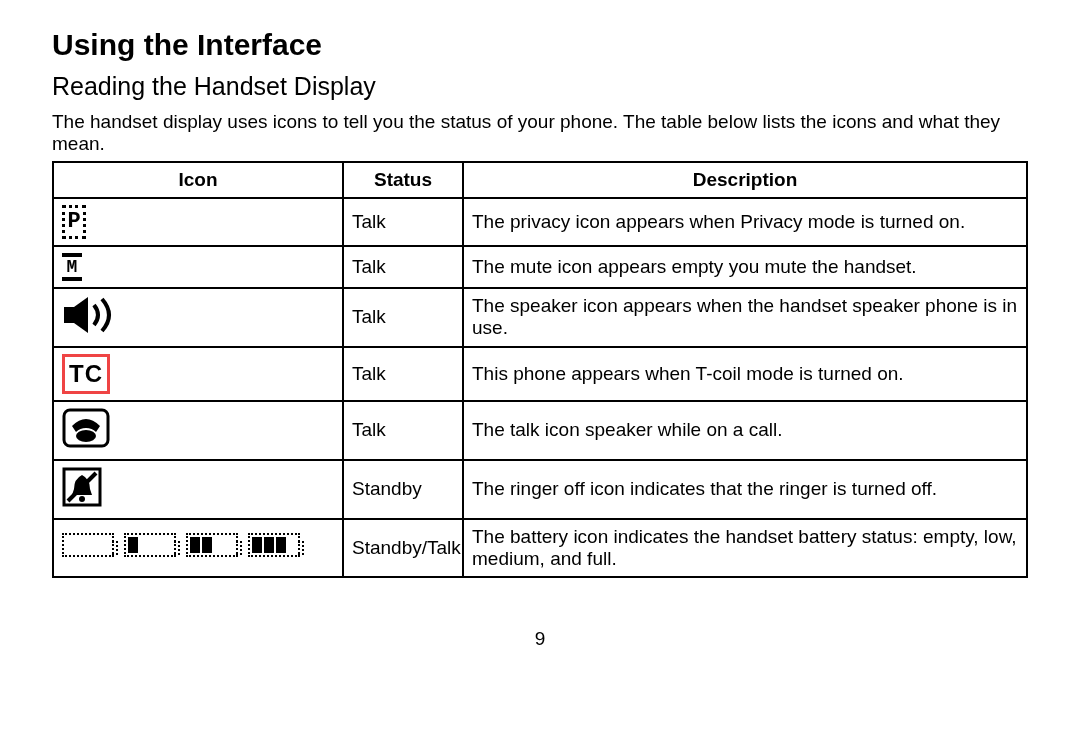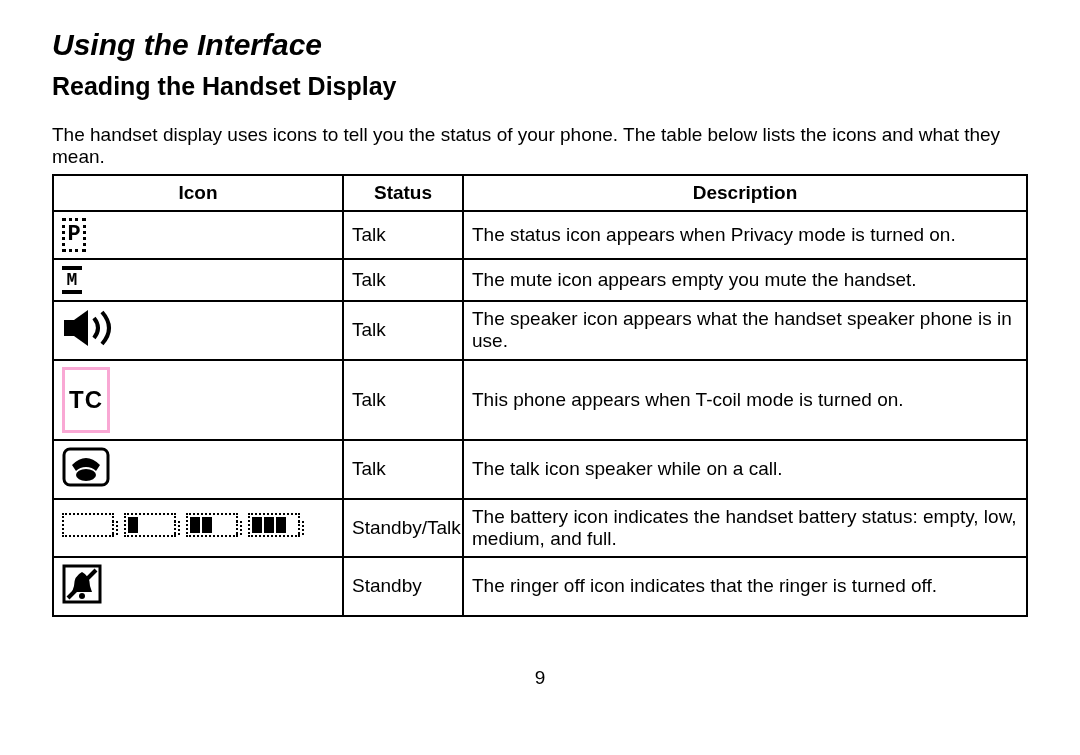--- a/index.html
+++ b/index.html
@@ -13,26 +13,25 @@
   }
   .page {
     padding: 28px 52px 0 52px;
     box-sizing: border-box;
     width: 1080px;
   }
   h1.main-title {
     font-size: 30px;
     font-weight: bold;
     margin: 0 0 10px 0;
-    font-style: italic;
   }
   h2.sub-title {
     font-size: 25px;
-    font-weight: bold;
-    margin: 0 0 23px 0;
+    font-weight: normal;
+    margin: 0 0 10px 0;
   }
   p.intro {
     font-size: 19px;
     margin: 0 0 6px 0;
     line-height: 1.15;
   }
   table.icon-table {
     border-collapse: collapse;
     width: 100%;
     table-layout: fixed;
@@ -94,22 +93,22 @@
   }
   .m-icon .dash { width: 20px; height: 4px; background: #000; }
   .m-icon .mlet {
     font-family: "Courier New", monospace;
     font-weight: bold;
     font-size: 18px;
     line-height: 14px;
   }
   
   .tc-icon {
-    border: 3px solid #f9a8d4;
-    padding: 17px 4px;
+    border: 3px solid #ef4444;
+    padding: 4px 4px;
     font-family: Arial, sans-serif;
     font-weight: 900;
     font-size: 24px;
     letter-spacing: 1px;
     display: inline-block;
     line-height: 26px;
   }
   
   .batt-row {
     display: inline-flex;
@@ -165,21 +164,21 @@
         <th>Description</th>
       </tr>
     </thead>
     <tbody>
 
       <tr>
         <td class="icon-cell">
           <span class="ico p-icon">P</span>
         </td>
         <td class="status-cell">Talk</td>
-        <td>The status icon appears when Privacy mode is turned on.</td>
+        <td>The privacy icon appears when Privacy mode is turned on.</td>
       </tr>
 
       <tr>
         <td class="icon-cell">
           <span class="ico m-icon">
             <span class="dash"></span>
             <span class="mlet">M</span>
             <span class="dash"></span>
           </span>
         </td>
@@ -192,21 +191,21 @@
           <span class="ico">
             <svg width="56" height="40" viewBox="0 0 56 40">
               <rect x="2" y="12" width="10" height="16" fill="#000"></rect>
               <polygon points="12,12 26,2 26,38 12,28" fill="#000"></polygon>
               <path d="M32 10 Q40 20 32 30" stroke="#000" stroke-width="4" fill="none"></path>
               <path d="M40 4 Q54 20 40 36" stroke="#000" stroke-width="4" fill="none"></path>
             </svg>
           </span>
         </td>
         <td class="status-cell">Talk</td>
-        <td>The speaker icon appears what the handset speaker phone is in use.</td>
+        <td>The speaker icon appears when the handset speaker phone is in use.</td>
       </tr>
 
       <tr>
         <td class="icon-cell">
           <span class="ico tc-icon">TC</span>
         </td>
         <td class="status-cell">Talk</td>
         <td>This phone appears when T-coil mode is turned on.</td>
       </tr>
 
@@ -215,55 +214,55 @@
           <span class="ico">
             <svg width="48" height="40" viewBox="0 0 48 40">
               <rect x="2" y="2" width="44" height="36" rx="6" ry="6" fill="none" stroke="#000" stroke-width="3"></rect>
               <path d="M10 18 Q24 4 38 18 L34 24 Q30 20 24 20 Q18 20 14 24 Z" fill="#000"></path>
               <ellipse cx="24" cy="28" rx="10" ry="6" fill="#000"></ellipse>
             </svg>
           </span>
         </td>
         <td class="status-cell">Talk</td>
         <td>The talk icon speaker while on a call.</td>
-      </tr>
-
-      <tr>
-        <td class="icon-cell">
-          <span class="batt-row">
-            <span class="batt"></span>
-            <span class="batt">
-                <span class="bar"></span>
-              </span>
-            <span class="batt">
-                <span class="bar"></span>
-                <span class="bar"></span>
-              </span>
-            <span class="batt">
-                <span class="bar"></span>
-                <span class="bar"></span>
-                <span class="bar"></span>
-              </span>
-          </span>
-        </td>
-        <td class="status-cell">Standby/Talk</td>
-        <td>The battery icon indicates the handset battery status: empty, low, medium, and full.</td>
       </tr>
 
       <tr>
         <td class="icon-cell">
           <span class="ico">
             <svg width="40" height="40" viewBox="0 0 40 40">
               <rect x="2" y="2" width="36" height="36" fill="none" stroke="#000" stroke-width="3"></rect>
               <path d="M20 8 Q12 12 12 22 L10 28 L30 28 L28 22 Q28 12 20 8 Z" fill="#000"></path>
               <circle cx="20" cy="32" r="3" fill="#000"></circle>
               <line x1="6" y1="34" x2="34" y2="6" stroke="#000" stroke-width="4"></line>
             </svg>
           </span>
         </td>
         <td class="status-cell">Standby</td>
         <td>The ringer off icon indicates that the ringer is turned off.</td>
       </tr>
+
+      <tr>
+        <td class="icon-cell">
+          <span class="batt-row">
+            <span class="batt"></span>
+            <span class="batt">
+                <span class="bar"></span>
+              </span>
+            <span class="batt">
+                <span class="bar"></span>
+                <span class="bar"></span>
+              </span>
+            <span class="batt">
+                <span class="bar"></span>
+                <span class="bar"></span>
+                <span class="bar"></span>
+              </span>
+          </span>
+        </td>
+        <td class="status-cell">Standby/Talk</td>
+        <td>The battery icon indicates the handset battery status: empty, low, medium, and full.</td>
+      </tr>
     </tbody>
   </table>
 
   <div class="page-number">9</div>
 </div>
 
 </body></html>

